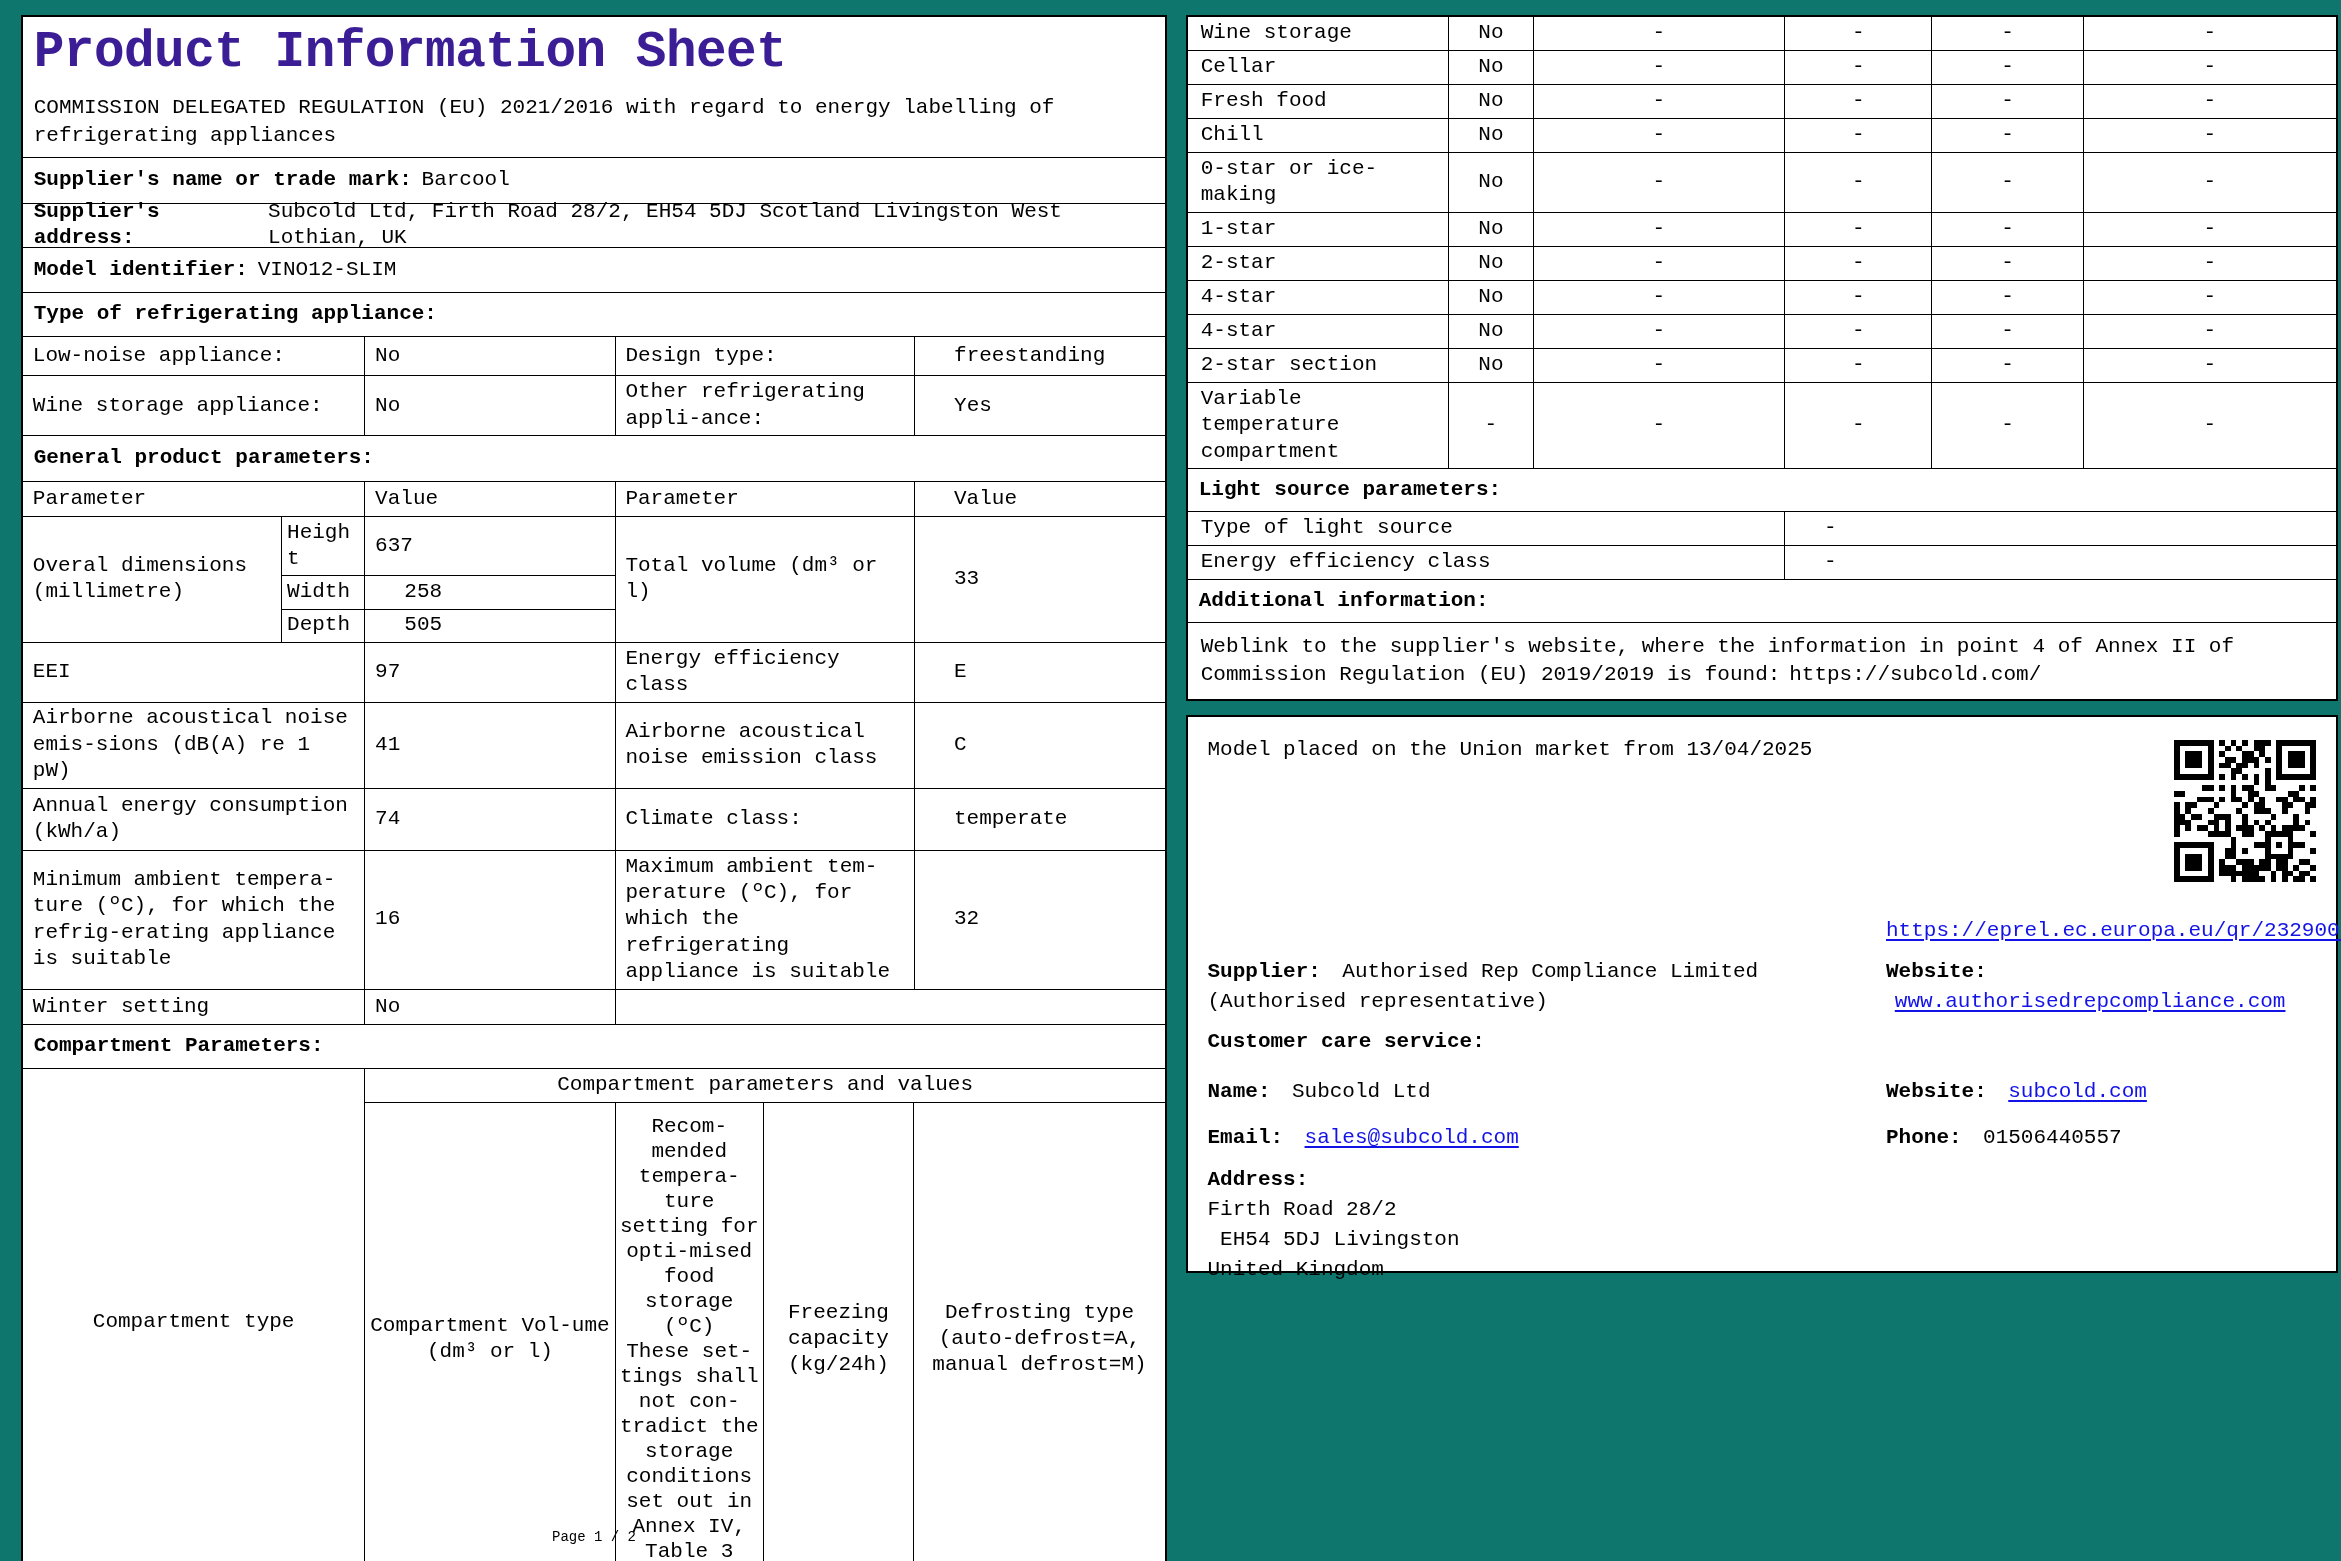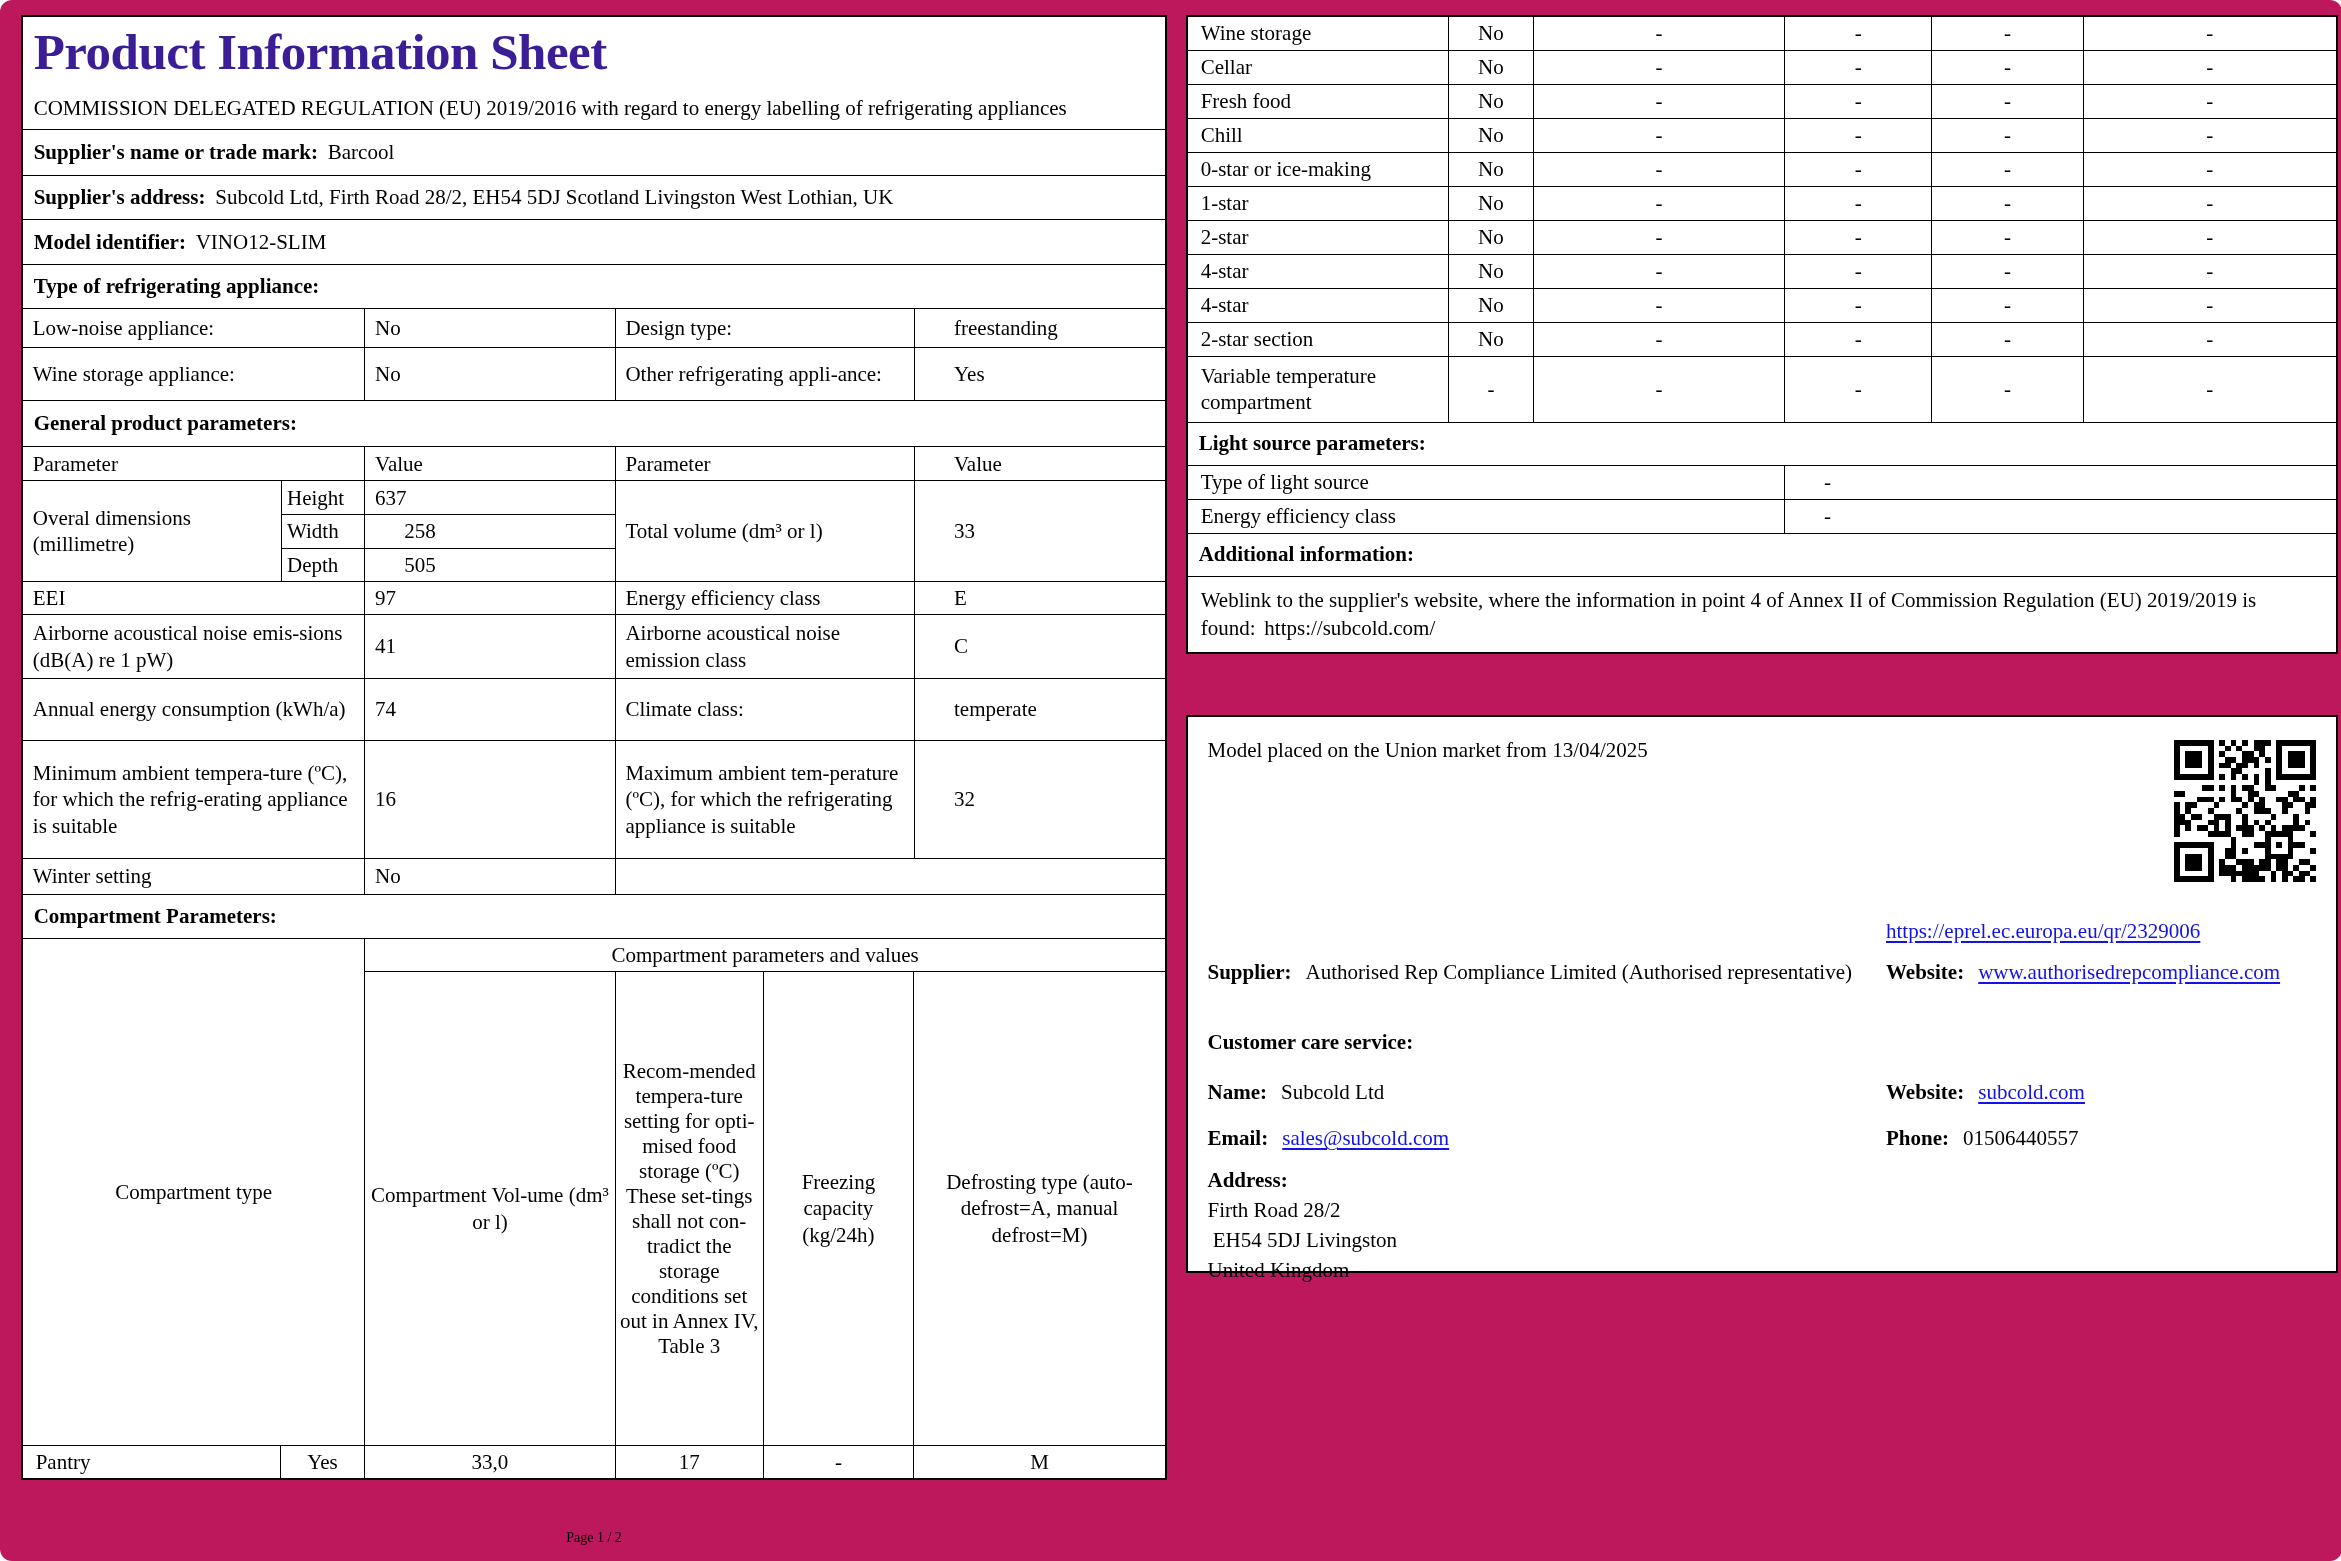--- a/index.html
+++ b/index.html
@@ -1,17 +1,17 @@
 <!DOCTYPE html>
 <html style="font-size:7.8px"><head>
 <meta charset="utf-8">
 <style>
   html,body{margin:0;padding:0;background:#fff;}
-  .canvas{position:relative;width:2342px;height:1561px;background:#be185d;overflow:hidden;
-          font-family:Liberation Serif, serif;font-size:21px;color:#000;line-height:1.26;border-radius:12px;}
+  .canvas{position:relative;width:2342px;height:1561px;background:#0f766e;overflow:hidden;
+          font-family:Liberation Mono, monospace;font-size:21px;color:#000;line-height:1.26;}
   .pagebox{position:absolute;border:2px solid #000;background:#fff;box-sizing:border-box;}
   #p1{left:21px;top:14.6px;width:1146px;}
   #p2{left:1186px;top:14.6px;width:1152px;}
   #infobox{left:1186px;top:715px;width:1152px;height:558px;}
   .sect{border-bottom:1.5px solid #000;}
   .sect:last-child{border-bottom:none;}
   .titleblock{padding:7.8px 10.7px 6.8px 10.7px;}
   .title{font-weight:bold;font-size:51px;line-height:1.12;color:#3b1d96;letter-spacing:-0.5px;}
   .subtitle{margin-top:12.7px;line-height:28px;width:1064px;}
   .kv{display:flex;align-items:center;padding:0 10.7px;}
@@ -46,21 +46,21 @@
 </style>
 </head>
 <body>
 
 <div class="canvas">
 
   <div class="pagebox" id="p1">
 
     <div class="sect titleblock">
       <div class="title" style="color: rgb(59, 29, 150);">Product Information Sheet</div>
-      <div class="subtitle">COMMISSION DELEGATED REGULATION (EU) 2019/2016 with regard to energy labelling of refrigerating appliances</div>
+      <div class="subtitle">COMMISSION DELEGATED REGULATION (EU) 2021/2016 with regard to energy labelling of refrigerating appliances</div>
     </div>
 
     <div class="sect kv" style="height:45px">
       <span class="b">Supplier's name or trade mark:</span>
       <span class="val">Barcool</span>
     </div>
 
     <div class="sect kv" style="height:43px">
       <span class="b">Supplier's address:</span>
       <span class="val">Subcold Ltd, Firth Road 28/2, EH54 5DJ Scotland Livingston West Lothian, UK</span>

